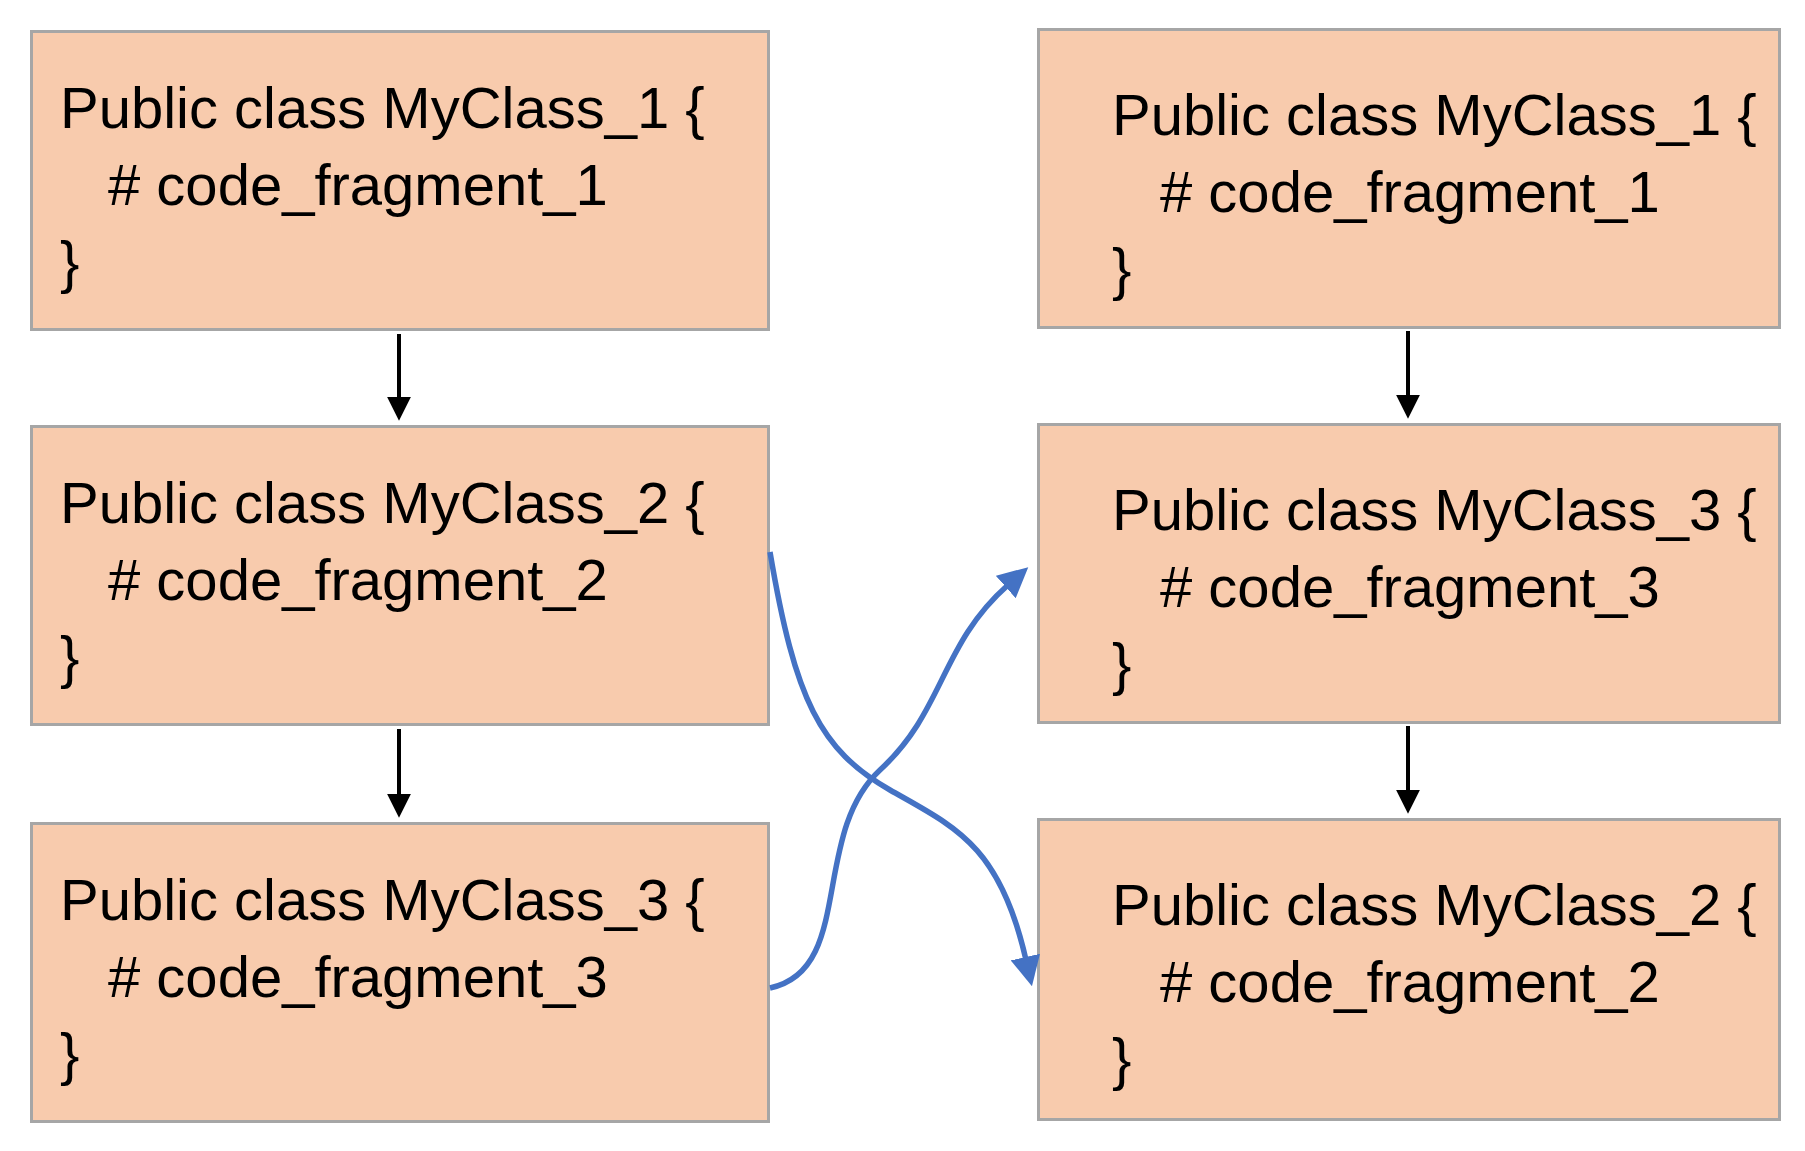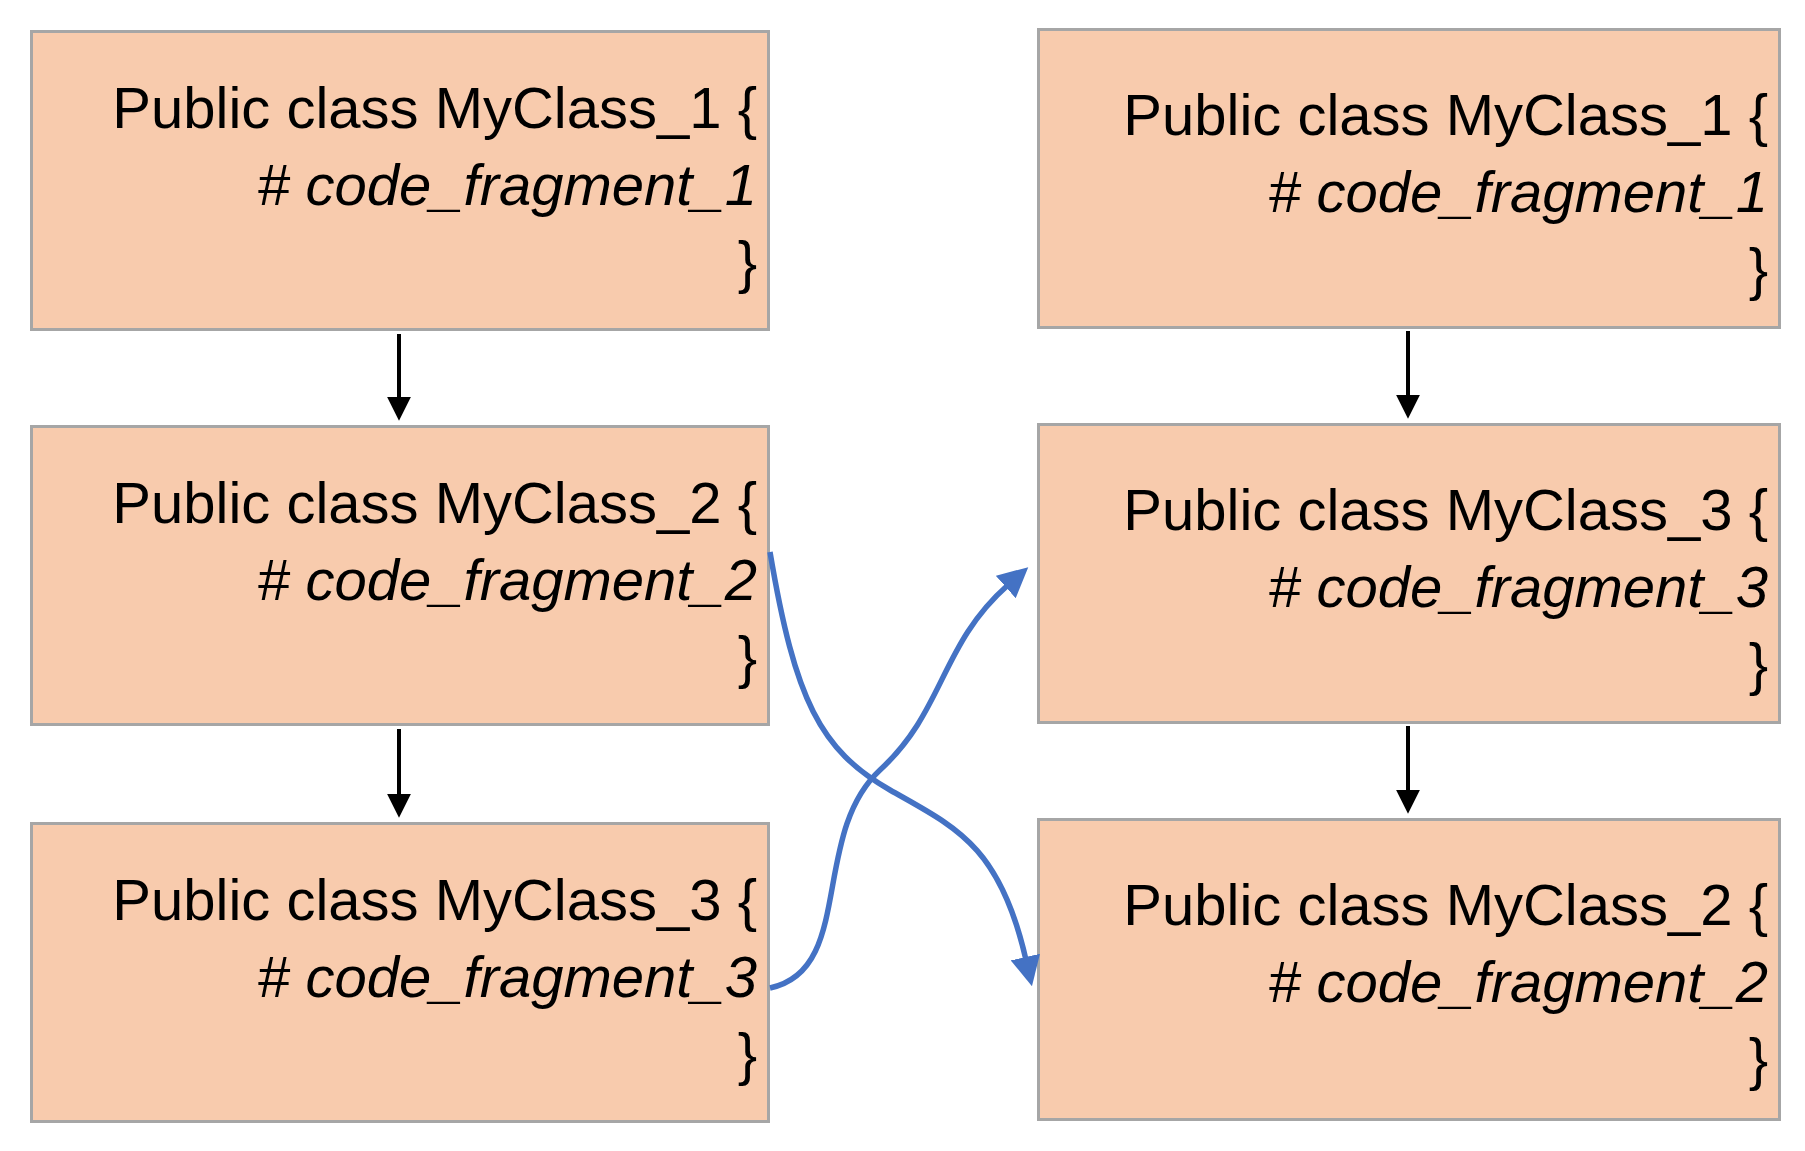--- a/index.html
+++ b/index.html
@@ -11,37 +11,36 @@
     --bg: #ffffff;
   }
   html, body { margin: 0; padding: 0; background: var(--bg); }
   .canvas {
     position: relative;
     width: 1805px;
     height: 1151px;
     background: var(--bg);
     overflow: hidden;
     font-family: "Liberation Sans", "DejaVu Sans", sans-serif;
-    text-align: right;
   }
   .box {
     position: absolute;
     box-sizing: border-box;
     background: var(--box-fill);
     border: 3px solid var(--box-border);
     color: var(--text-color);
     font-size: 58px;
     line-height: 77px;
     white-space: nowrap;
     overflow: hidden;
   }
   .box.left-col  { padding: 36px 10px 0 27px; }
   .box.right-col { padding: 45px 10px 0 72px; }
   .code-line { white-space: pre; }
-  .code-line.indent { padding-left: 48px; font-style: italic; }
+  .code-line.indent { padding-left: 48px; }
   svg.overlay {
     position: absolute;
     left: 0; top: 0;
     width: 1805px; height: 1151px;
     pointer-events: none;
   }
   .flow-line { stroke: var(--flow-arrow); stroke-width: 4; fill: none; }
   .swap-line { stroke: var(--swap-arrow); stroke-width: 5.5; fill: none; }
   .flow-head { fill: var(--flow-arrow); }
   .swap-head { fill: var(--swap-arrow); }

